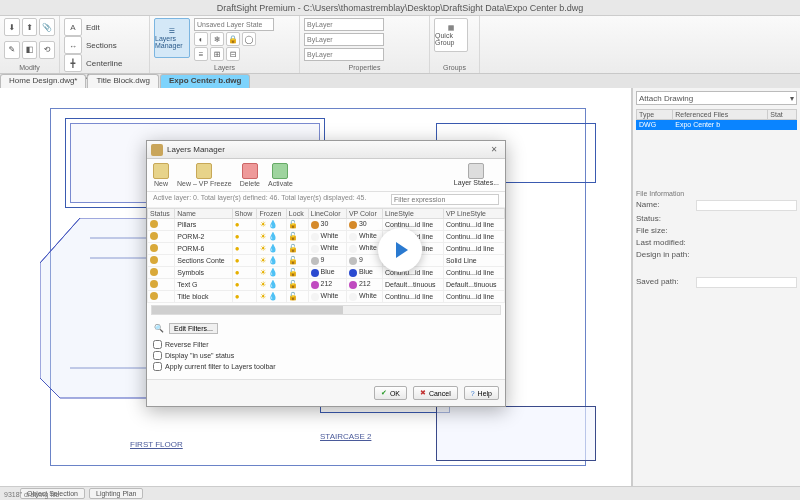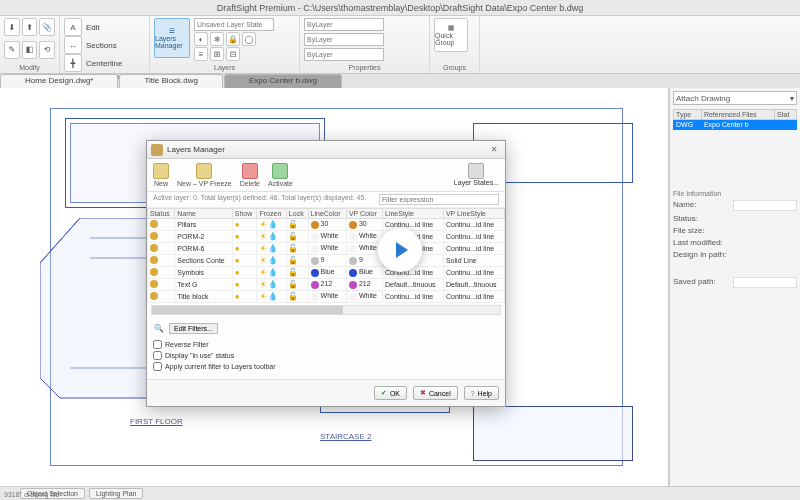--- a/index.html
+++ b/index.html
@@ -13,31 +13,31 @@
 .ribbon-group { border-right: 1px solid #d8d8d8; padding: 2px 4px; display: flex; flex-direction: column; justify-content: space-between; }
 .ribbon-group-label { text-align: center; font-size: 7px; color: #666; margin-top: 1px; }
 .ribbon-row { display: flex; gap: 2px; align-items: center; }
 .rbtn { width: 18px; height: 18px; border: 1px solid #c9c9c9; background: #fff; border-radius: 2px; display: flex; align-items: center; justify-content: center; font-size: 8px; color: #555;}
 .rbtn.big { width: 34px; height: 34px; flex-direction: column; font-size: 7px; }
 .ribbon-text { font-size: 8px; padding: 0 2px; }
 .layers-btn { background: #d4e8f7; border: 1px solid #7bb5e0; width: 36px; height: 40px; display:flex; flex-direction:column; align-items:center; justify-content:center; font-size:7px; color:#2a5a8a; border-radius:2px;}
 .layer-dd { width: 80px; height: 13px; border:1px solid #bbb; background:#fff; font-size:7px; padding:0 2px; display:flex; align-items:center; color:#777;}
 
 .tabstrip { height: 14px; background: #e4e4e4; display: flex; font-size: 8px; }
-.tab { padding: 1px 24px; border: 1px solid #bbb; border-bottom: none; background: #f5f5f5; color:#444; margin-right:1px; border-radius: 3px 3px 0 0; text-align: center;}
-.tab.active { background:#a3a3a3; }
+.tab { padding: 1px 8px; border: 1px solid #bbb; border-bottom: none; background: #f5f5f5; color:#444; margin-right:1px; border-radius: 3px 3px 0 0; text-align: center;}
+.tab.active { background:#7dd3fc;font-weight:bold; }
 
 .workspace { display:flex; height: calc(500px - 16px - 58px - 14px - 14px); }
 .canvas { flex:1; background:#fff; position:relative; overflow:hidden; border-right:1px solid #ccc;}
 .drawing { position:absolute; inset: 15px 25px 15px 30px; }
 .dwg-frame { position:absolute; border:1px solid #6a83c7; }
 .title-block { position:absolute; right:10px; bottom:10px; width:160px; height:55px; border:1px solid #3a4a8a; background:rgba(240,244,255,.6); }
 .floor-label { position:absolute; font-size:8px; color:#4a5a9a; text-decoration: underline; }
 
-.right-panel { width: 131px; background:#f4f4f4; border-left:1px solid #ccc; font-size:8px; color:#555; padding:3px; }
+.right-panel { width: 168px; background:#f4f4f4; border-left:1px solid #ccc; font-size:8px; color:#555; padding:3px; }
 .panel-dd { width:100%; height:14px; border:1px solid #bbb; background:#fff; font-size:8px; padding:0 2px; display:flex; align-items:center; margin-bottom:4px;}
 .ref-table { width:100%; font-size:7px; border-collapse: collapse;}
 .ref-table th { background:#ececec; border:1px solid #ccc; padding:1px 2px; text-align:left; font-weight:normal;}
 .ref-table td { border:1px solid #ccc; padding:1px 2px; }
 .ref-row-sel td { background:#0a84ff; color:#fff; border-color:#0a84ff;}
 .file-info { margin-top: 60px; }
 .fi-row { display:flex; margin-bottom:3px; }
 .fi-label { width: 60px; }
 .fi-val { flex:1; height:11px; background:#fff; border:1px solid #ddd; }
 
@@ -51,21 +51,21 @@
 .dlg-close { margin-left:auto; width:14px; height:14px; display:flex; align-items:center; justify-content:center; color:#666;}
 .dlg-toolbar { display:flex; gap:8px; padding:4px 6px; border-bottom:1px solid #e0e0e0; }
 .tbtn { display:flex; flex-direction:column; align-items:center; font-size:7px; color:#555;}
 .tbtn .ic { width:16px; height:16px; background:#e7d38a; border:1px solid #c7a858; border-radius:2px; margin-bottom:1px;}
 .tbtn.del .ic { background:#e99; border-color:#c66;}
 .tbtn.act .ic { background:#9ed49e; border-color:#6a6;}
 .layer-states { margin-left:auto; display:flex; flex-direction:column; align-items:center; font-size:7px;}
 .layer-states .ic { width:16px; height:16px; background:#ddd; border:1px solid #aaa; border-radius:2px;}
 
 .dlg-info { padding:2px 6px; font-size:7px; color:#888; display:flex; border-bottom:1px solid #eee;}
-.dlg-filter { margin-left:auto; width:120px;}
+.dlg-filter { margin-left:auto; width:108px;}
 .dlg-filter input { width:100%; font-size:7px; height:11px; border:1px solid #ccc; padding:0 2px; color:#aaa;}
 
 .layer-table { width:100%; font-size:7px; border-collapse:collapse;}
 .layer-table th { background:#f5f5f5; border:1px solid #ddd; padding:1px 2px; font-weight:normal; text-align:left; color:#555;}
 .layer-table td { border:1px solid #eee; padding:1px 2px; white-space:nowrap; overflow:hidden; }
 .status-dot { display:inline-block; width:8px; height:8px; border-radius:50%; background:#d9a93a;}
 .bulb { color:#e6b000; font-size:8px;}
 .sun { color:#e6b000; font-size:8px;}
 .drop { color:#3a8fd0; font-size:8px;}
 .lock { color:#aaa; font-size:8px;}
@@ -184,21 +184,21 @@
       <div class="dwg-frame" style="left:35px;top:15px;width:260px;height:90px; border-color:#3a5ab0;"></div>
       <div class="dwg-frame" style="left:40px;top:20px;width:250px;height:80px; border-color:#7a8ad0; background:rgba(200,210,240,.15);"></div>
 
       <svg style="position:absolute;left:10px;top:115px;width:260px;height:190px">
         <polygon points="40,0 200,0 255,55 255,120 170,180 20,180 0,160 0,45" fill="rgba(220,228,250,.3)" stroke="#4a5ac0" stroke-width="1"></polygon>
         <line x1="0" y1="45" x2="40" y2="0" stroke="#4a5ac0"></line>
         <line x1="50" y1="20" x2="180" y2="20" stroke="#8a9ad0"></line>
         <line x1="50" y1="40" x2="180" y2="40" stroke="#8a9ad0"></line>
         <line x1="30" y1="150" x2="200" y2="150" stroke="#8a9ad0"></line>
       </svg>
-      <div class="floor-label" style="left:100px; bottom:45px">FIRST FLOOR</div>
+      <div class="floor-label" style="left:100px; bottom:22px">FIRST FLOOR</div>
       <div class="floor-label" style="left:290px; bottom:30px">STAIRCASE 2</div>
       <div class="dwg-frame" style="left:290px;top:200px;width:130px;height:110px; border-color:#3a5ab0;"></div>
       <div class="dwg-frame" style="left:296px;top:206px;width:118px;height:98px; border-color:#7a8ad0;"></div>
       <div class="title-block"></div>
       <div class="dwg-frame" style="right:10px; top:20px; width:160px; height:60px; border-color:#3a5ab0;"></div>
     </div>
   </div>
 
   <div class="right-panel">
     <div class="panel-dd">

